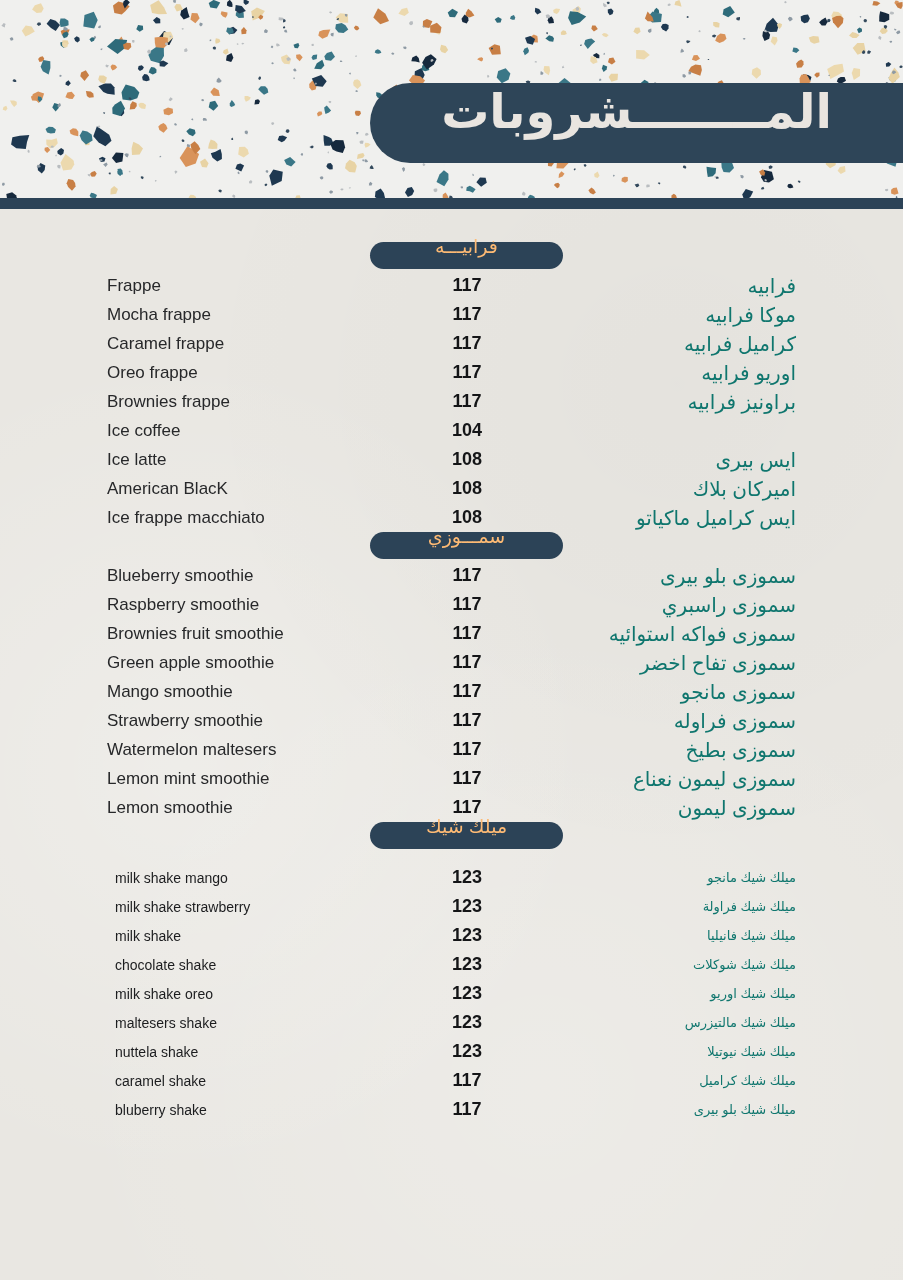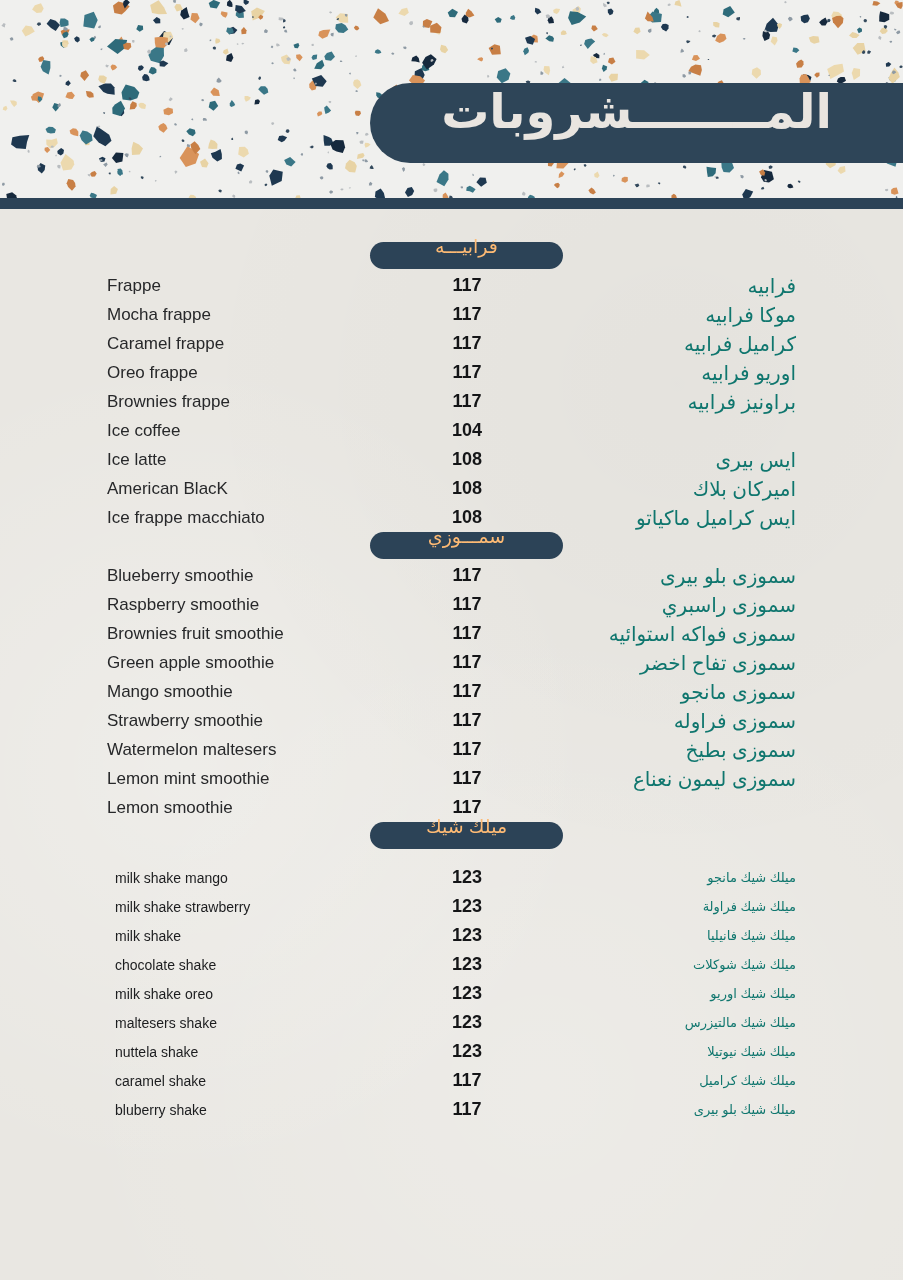--- a/index.html
+++ b/index.html
@@ -742,20 +742,21 @@
             <span class="ar">سموزى بطيخ</span>
           </div>
           <div class="row">
             <span class="en">Lemon mint smoothie</span>
             <span class="price">117</span>
             <span class="ar">سموزى ليمون نعناع</span>
           </div>
           <div class="row">
             <span class="en">Lemon smoothie</span>
             <span class="price">117</span>
+            <span class="ar">سموزى ليمون</span>
           </div>
         </div>
       </div>
       <div class="section s3">
         <div class="section-pill">
           <span class="pill-label">ميلك شيك</span>
         </div>
         <div class="rows">
           <div class="row">
             <span class="en">milk shake mango</span>

